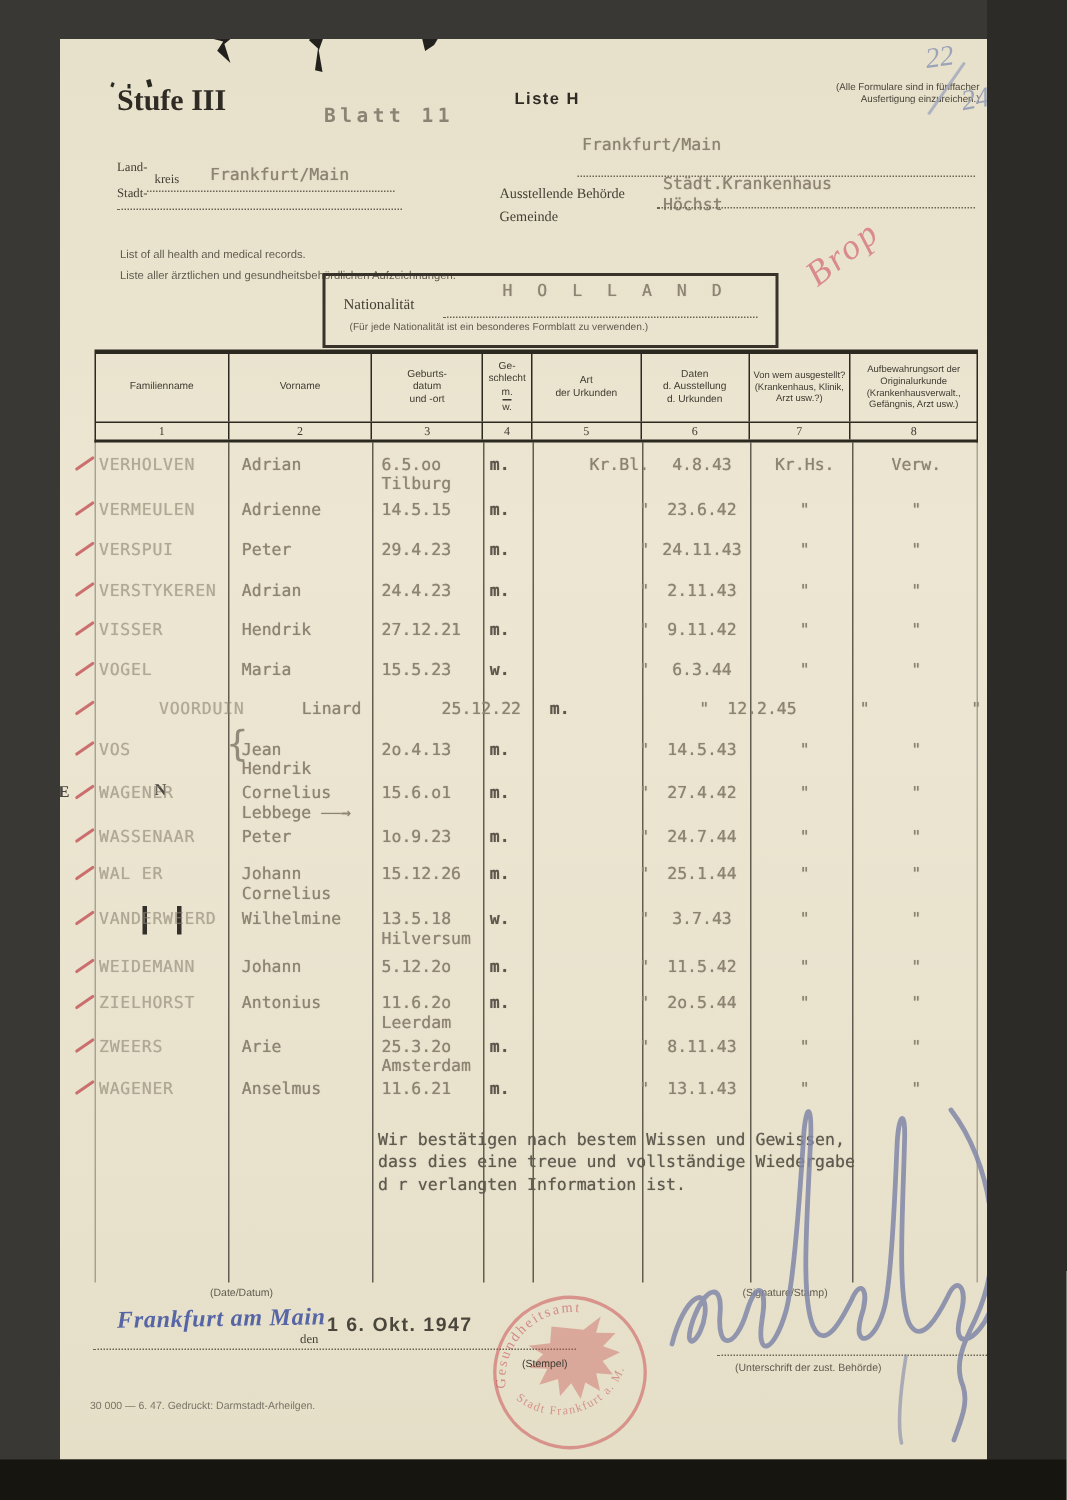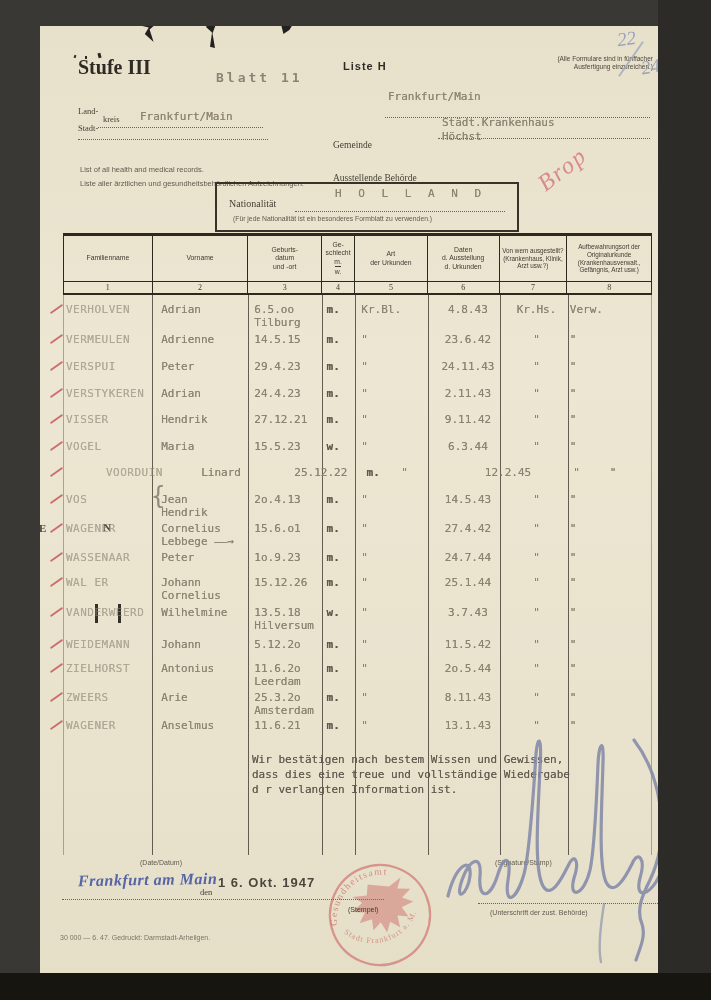--- a/index.html
+++ b/index.html
@@ -45,24 +45,24 @@
   .tbody{left:23px;top:269px;width:589px;height:560px;}
   .vline{position:absolute;top:0;height:100%;width:1px;background:rgba(45,40,32,.72);}
   .vline.outer{background:rgba(45,40,32,.35);}
   .trow{position:absolute;left:0;width:589px;display:flex;font-size:11px;line-height:13px;}
   .tc{box-sizing:border-box;font-family:"DejaVu Sans Mono",monospace;color:#8d8373;
       text-shadow:0 0 .6px rgba(125,110,90,.7);white-space:pre-line;}
   .c1{width:89px;padding-left:3px;letter-spacing:.5px;opacity:.62;}
   .c2{width:96px;padding-left:11px;}
   .c3{width:74px;padding-left:10px;}
   .c4{width:33px;text-align:center;color:#5c564d;font-weight:bold;}
-  .c5{width:73px;text-align:left;margin-left:12px;}
+  .c5{width:73px;text-align:right;margin-left:12px;}
   .c6{width:72px;text-align:center;}
   .c7{width:68px;text-align:center;}
-  .c8{width:84px;}
+  .c8{width:84px;text-align:center;}
   .tick{position:absolute;left:-14px;top:5px;width:15px;height:2px;background:#c0474e;
         transform:rotate(-35deg);opacity:.75;border-radius:1px;}
   .hw{position:absolute;font-family:"Liberation Serif",serif;font-weight:bold;color:#4a4742;}
   .brace{position:absolute;left:88px;top:-3px;font-size:24px;color:#7d7465;
          font-family:"DejaVu Sans Mono",monospace;opacity:.8;}
   .pbr{position:absolute;top:-2px;width:2.5px;height:19px;background:#33302a;}
   .conf{font-family:"DejaVu Sans Mono",monospace;font-size:11px;line-height:15px;color:#5f5a50;
         white-space:pre-line;z-index:4;text-shadow:0 0 .6px rgba(95,85,70,.7);}
   .place{font-family:"Liberation Serif",serif;font-style:italic;font-weight:bold;
          font-size:16px;color:#5565a5;letter-spacing:.5px;transform:rotate(-1deg);}
@@ -105,21 +105,21 @@
     <div class="abs print" style="left:38px;top:97px;font-size:8.5px;">Stadt-</div>
     <div class="abs print" style="left:63px;top:88px;font-size:8.5px;">kreis</div>
     <div class="abs typed" style="left:100px;top:84px;font-size:11px;">Frankfurt/Main</div>
     <div class="abs dotl" style="left:58px;top:100px;width:165px;"></div>
     <div class="abs dotl" style="left:38px;top:112px;width:190px;"></div>
 
     <div class="abs print" style="left:293px;top:78px;font-size:9.5px;margin-top:36px;">Gemeinde</div>
     <div class="abs typed" style="left:348px;top:64px;font-size:11px;">Frankfurt/Main</div>
     <div class="abs dotl" style="left:345px;top:90px;width:265px;"></div>
 
-    <div class="abs print" style="left:293px;top:99px;font-size:9.5px;margin-top:48px;">Ausstellende Behörde</div>
+    <div class="abs print" style="left:293px;top:99px;font-size:9.5px;">Ausstellende Behörde</div>
     <div class="abs typed" style="left:402px;top:90px;font-size:11px;line-height:14px;">Städt.Krankenhaus
 Höchst</div>
     <div class="abs dotl" style="left:398px;top:111px;width:212px;"></div>
 
     <div class="abs tiny" style="left:40px;top:139px;font-size:7.5px;">List of all health and medical records.</div>
     <div class="abs tiny" style="left:40px;top:153px;font-size:7.5px;">Liste aller ärztlichen und gesundheitsbehördlichen Aufzeichnungen.</div>
 
     <div class="abs redinit" style="left:495px;top:130px;">Brop</div>
 
     <div class="abs natbox" style="left:175px;top:156px;width:300px;height:46px;">

